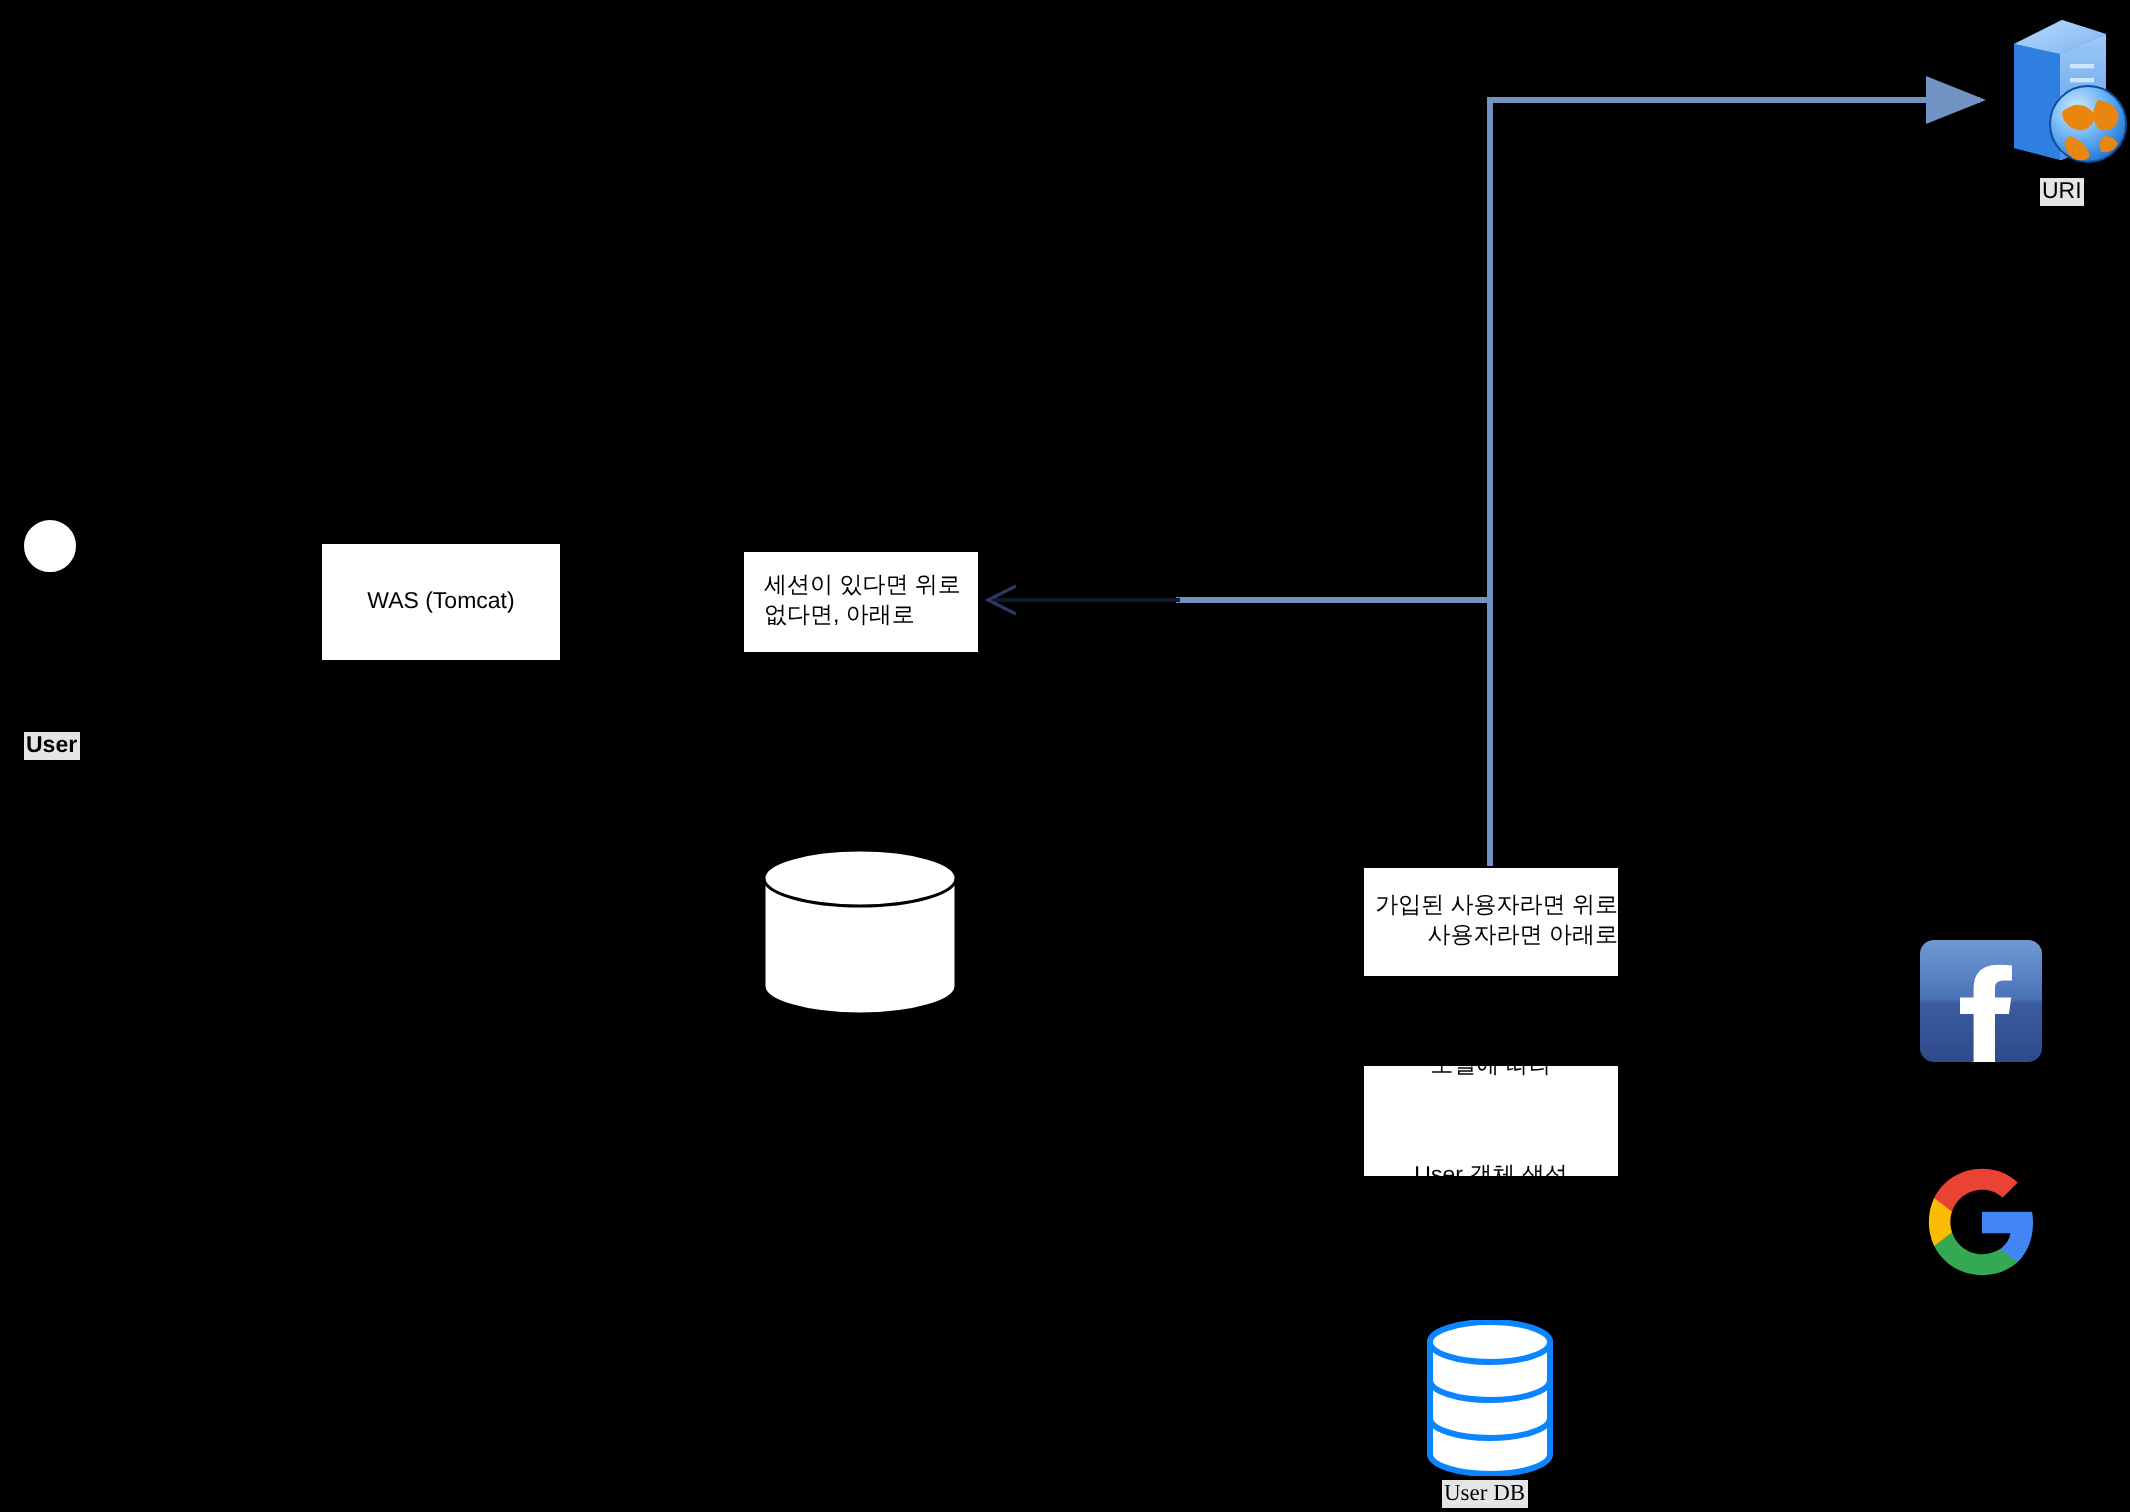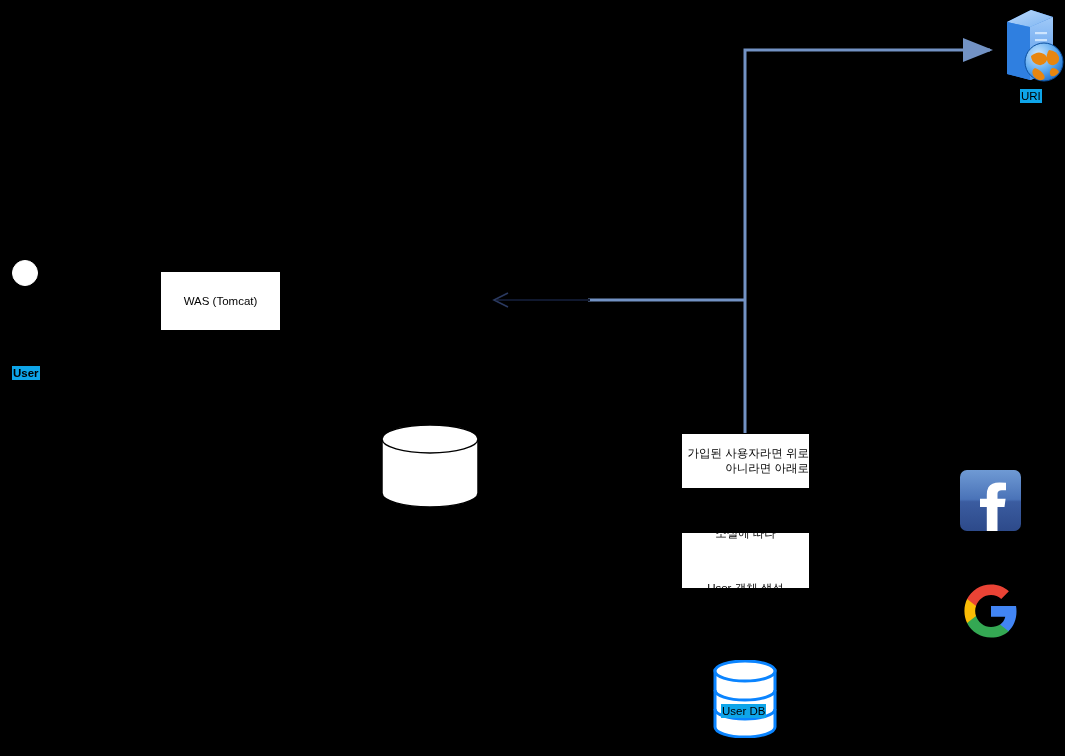--- a/index.html
+++ b/index.html
@@ -47,21 +47,21 @@
   .actor-head {
     position: absolute;
     width: 26px; height: 26px;
     border-radius: 50%;
     background: #ffffff;
     border: 1px solid #ffffff;
     box-sizing: border-box;
   }
   .node-label {
     position: absolute;
-    background: #0ea5e9;
+    background: #e5e5e5;
     color: #000000;
     font-size: 11.5px;
     line-height: 14px;
     padding: 0 1px;
     white-space: nowrap;
   }
 
   
   .cyl-plain { position: absolute; }
 
@@ -98,43 +98,47 @@
     </g>
   </svg>
 
   <div class="actor-head" style="left:12px; top:260px;"></div>
   <div class="node-label" style="left:12px; top:366px;font-weight:bold;">User</div>
 
   <div class="node proc-box center" style="left:160px; top:271px; width:121px; height:60px;">
     <span class="ln">WAS (Tomcat)</span>
   </div>
 
+  <div class="node proc-box left" style="left:371px; top:275px; width:119px; height:52px;">
+    <span class="ln">세션이 있다면 위로</span>
+    <span class="ln">없다면, 아래로</span>
+  </div>
 
   <div class="node proc-box left" style="left:681px; top:433px; width:129px; height:56px;align-items:flex-end;">
     <span class="ln">가입된 사용자라면 위로</span>
-    <span class="ln">아니라면 아래로</span>
+    <span class="ln">사용자라면 아래로</span>
   </div>
 
   <div class="node proc-box center" style="left:681px; top:532px; width:129px; height:57px;gap:40px;">
     <span class="ln">소셜에 따라</span>
     <span class="ln">User 객체 생성</span>
   </div>
 
   <svg class="cyl-plain" style="left:381px; top:424px;" width="98" height="84" viewBox="0 0 98 84">
     <path d="M1,15 L1,69 A48,14 0 0 0 97,69 L97,15 Z" fill="#ffffff" stroke="#000000" stroke-width="1.5"></path>
     <ellipse cx="49" cy="15" rx="48" ry="14" fill="#ffffff" stroke="#000000" stroke-width="1.5"></ellipse>
   </svg>
 
   <svg class="userdb" style="left:713px; top:660px;" width="64" height="78" viewBox="0 0 64 78">
     <path d="M2,11 L2,67 A30,10 0 0 0 62,67 L62,11 Z" fill="#ffffff" stroke="#0a84ff" stroke-width="3"></path>
     <path d="M2,30 A30,10 0 0 0 62,30" fill="none" stroke="#0a84ff" stroke-width="3"></path>
     <path d="M2,49 A30,10 0 0 0 62,49" fill="none" stroke="#0a84ff" stroke-width="3"></path>
     <ellipse cx="32" cy="11" rx="30" ry="10" fill="#ffffff" stroke="#0a84ff" stroke-width="3"></ellipse>
   </svg>
-  <div class="node-label" style="left:721px; top:704px;">User DB</div>
+  <div class="node-label" style="left:721px; top:740px;font-family:Liberation Serif, serif;">User DB</div>
 
   <svg class="uri-icon" style="left:997px; top:6px;" width="68" height="80" viewBox="0 0 68 80">
     <defs>
       <linearGradient id="srvFront" x1="0" y1="0" x2="1" y2="0">
         <stop offset="0%" stop-color="#1f6fe0"></stop>
         <stop offset="45%" stop-color="#5aa6f5"></stop>
         <stop offset="100%" stop-color="#1457c0"></stop>
       </linearGradient>
       <linearGradient id="srvTop" x1="0" y1="0" x2="1" y2="1">
         <stop offset="0%" stop-color="#bcd9fb"></stop>

